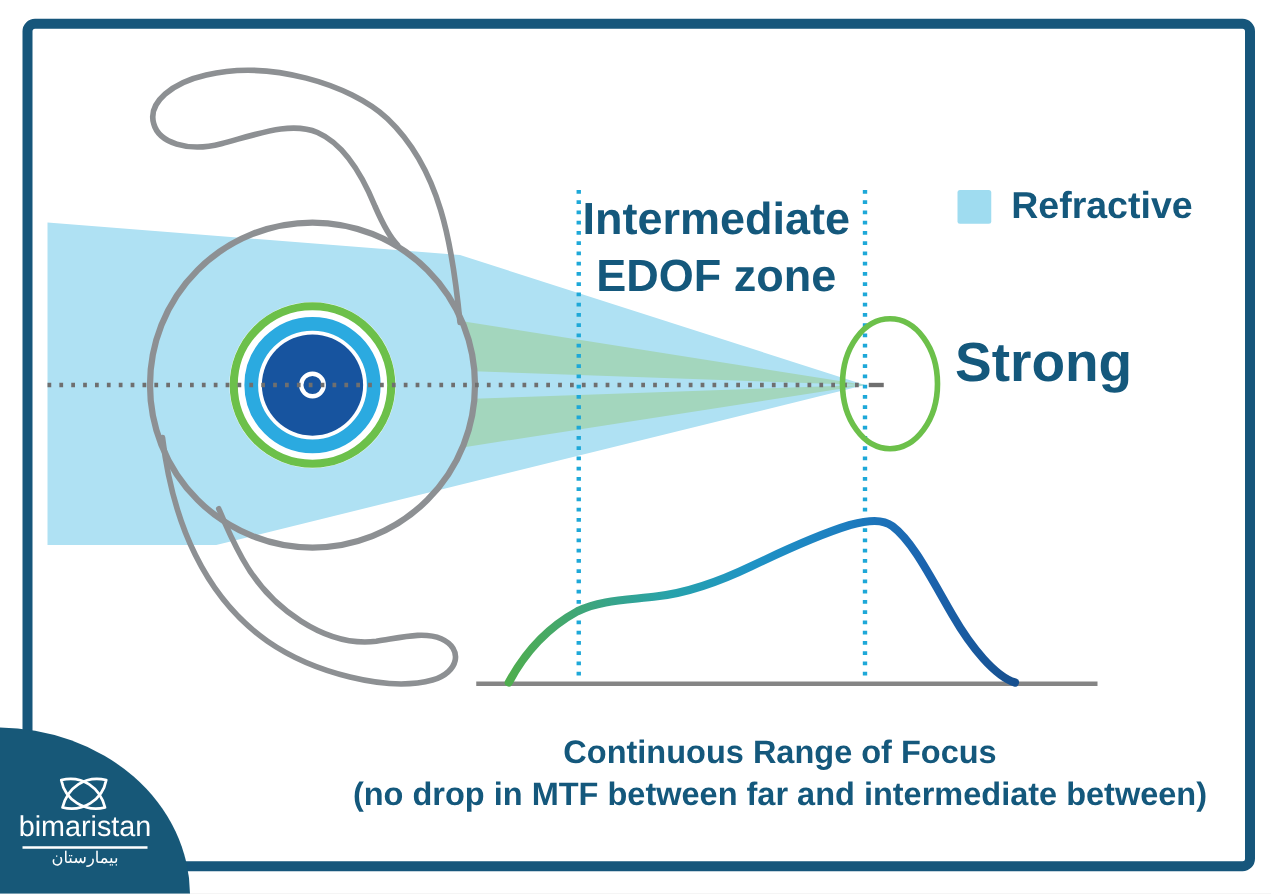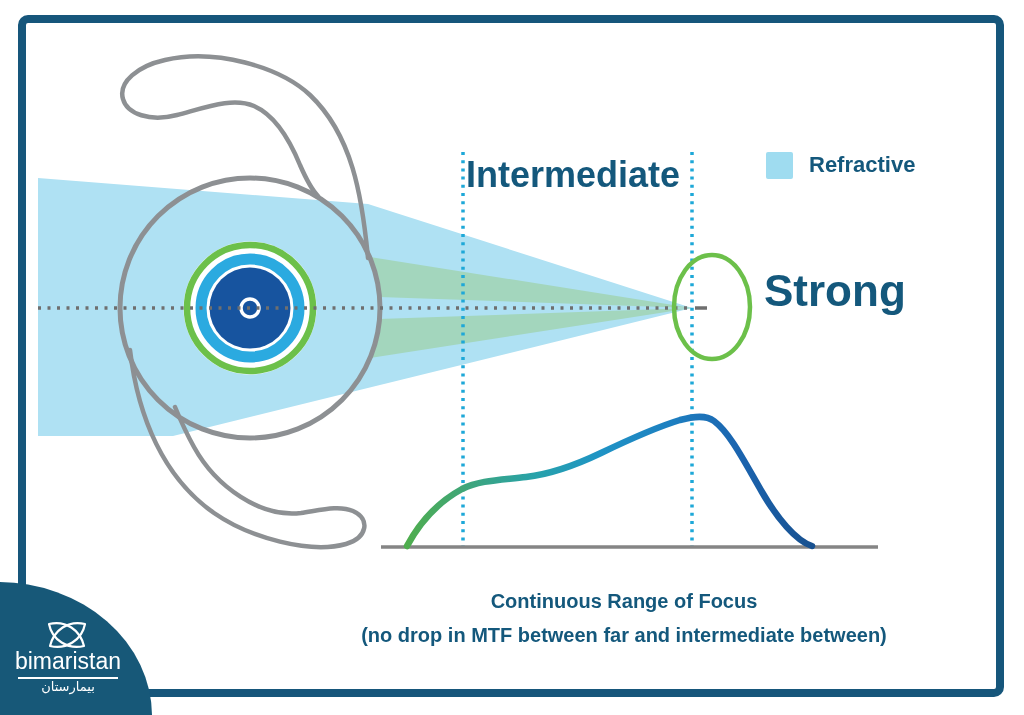--- a/index.html
+++ b/index.html
@@ -9,25 +9,25 @@
   }
   #diagram-svg{position:absolute;left:0;top:0;}
   .label{position:absolute;color:#14587c;font-weight:600;}
   #zone-label{left:445px;top:152px;width:256px;text-align:center;
     font-size:36px;line-height:46px;}
   #legend{left:766px;top:150px;}
   .legend-row{display:flex;align-items:center;height:30px;margin-bottom:11px;}
   .swatch{width:27px;height:27px;border-radius:2px;flex:0 0 auto;}
   .swatch-refractive{background:#9fdcf0;}
   .swatch-diffractive{background:#cbe5c0;}
-  .legend-text{margin-left:16px;font-size:22px;}
+  .legend-text{margin-left:16px;font-size:30px;}
   #strong-label{left:764px;top:269px;font-size:44px;line-height:43px;}
   #strong-label .line2{padding-left:8px;}
   #caption{left:224px;top:584px;width:800px;text-align:center;
-    font-size:20px;line-height:34px;}
+    font-size:26px;line-height:34px;}
   #logo-text{position:absolute;left:4px;top:648px;width:128px;text-align:center;
     color:#ffffff;}
   #logo-name{font-family:Liberation Sans, sans-serif;font-size:23px;line-height:26px;}
   #logo-rule{width:100px;height:2px;background:#ffffff;margin:3px auto 0;}
   #logo-arabic{font-family:"DejaVu Sans",sans-serif;font-size:13px;margin-top:0;direction:rtl;}
 </style>
 </head>
 <body>
 
 <div id="stage">
@@ -86,20 +86,21 @@
 
     <ellipse cx="-2" cy="716" rx="154" ry="134" fill="#175878"></ellipse>
     <g fill="none" stroke="#ffffff" stroke-width="2.2" stroke-linejoin="round">
       <path d="M50 646 C54 630 68 620 85 624 C82 640 66 650 50 646 Z"></path>
       <path d="M84 646 C80 630 66 620 49 624 C52 640 68 650 84 646 Z"></path>
     </g>
   </svg>
 
   <div class="label" id="zone-label">
     <div>Intermediate</div>
+    <div>EDOF zone</div>
   </div>
 
   <div class="label" id="legend">
     <div class="legend-row">
       <div class="swatch swatch-refractive"></div>
       <div class="legend-text">Refractive</div>
     </div>
   </div>
 
   <div class="label" id="strong-label">

